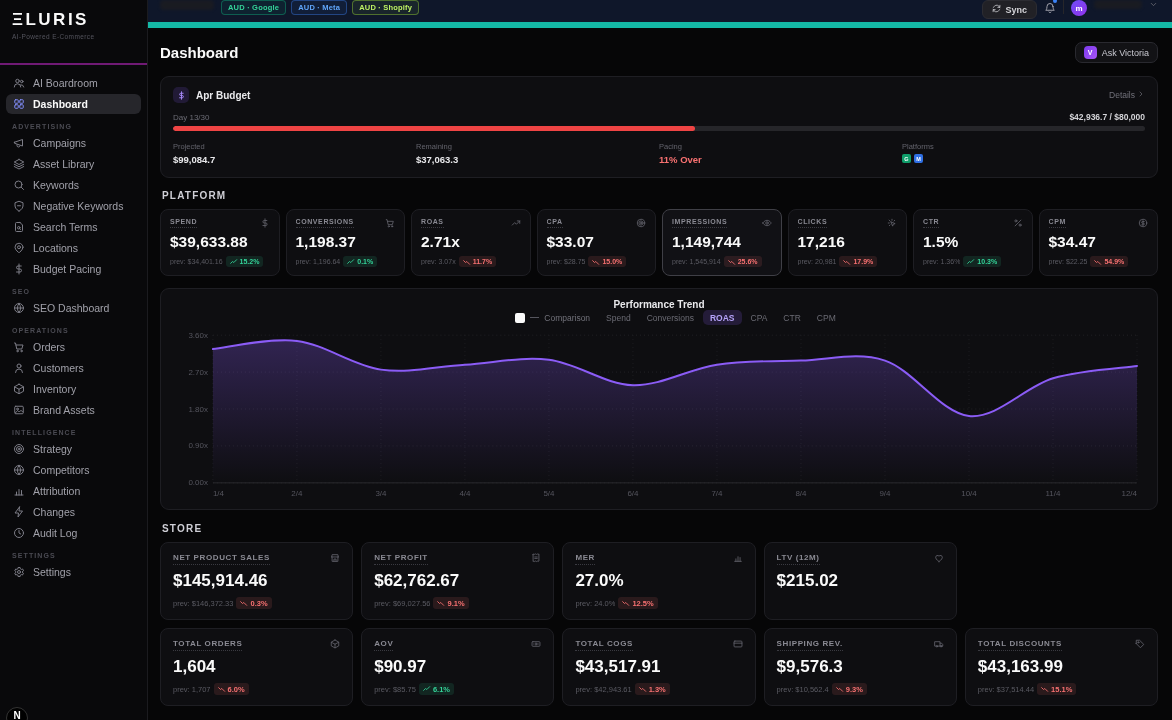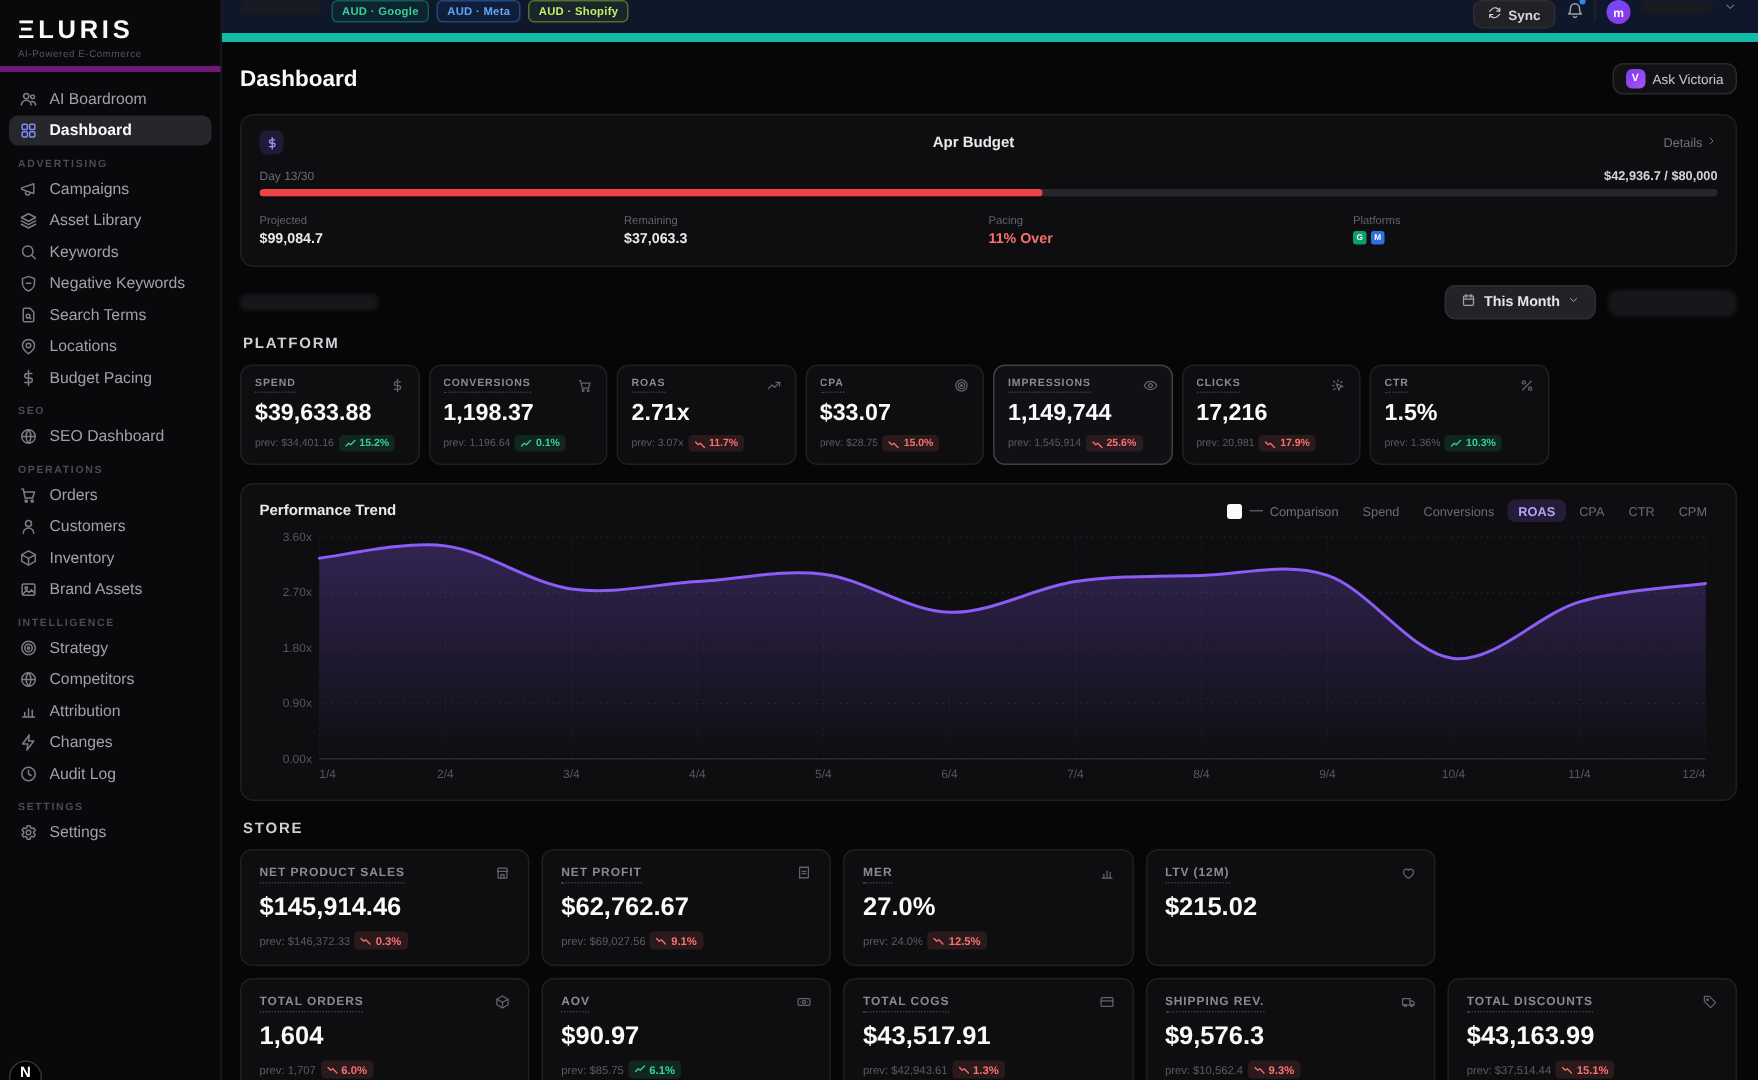--- a/index.html
+++ b/index.html
@@ -4,21 +4,21 @@
 <style>
   * { margin:0; padding:0; box-sizing:border-box; }
   html,body { width:1172px; height:720px; overflow:hidden; }
   body {
     background:#060607; color:#e4e4e7;
     font-family:"Liberation Sans", sans-serif;
     display:flex; position:relative;
   }
   
   .sidebar { width:148px; min-width:148px; background:#09090b; border-right:1px solid #1b1b1f; display:flex; flex-direction:column; }
-  .logo-block { padding:10px 12px 4px; border-bottom:4px solid #701a75; }
+  .logo-block { padding:10px 12px 23px; border-bottom:2px solid #701a75; }
   .logo { font-size:17px; font-weight:bold; letter-spacing:2.5px; color:#fafafa; }
   .tagline { font-size:6.5px; color:#55555e; margin-top:3px; letter-spacing:.4px; }
   .nav { padding:8px 6px; overflow:hidden; }
   .nav-section-label { font-size:7px; font-weight:bold; letter-spacing:1.1px; color:#4b4b53; margin:9px 6px 3px; }
   .nav-item { display:flex; align-items:center; gap:8px; padding:4px 7px; border-radius:6px; color:#a1a1aa; font-size:10.5px; cursor:pointer; margin-bottom:1px; }
   .nav-item svg { color:#7c7c86; flex:none; }
   .nav-item.active { background:#26262b; color:#fafafa; font-weight:bold; }
   .nav-item.active svg { color:#818cf8; }
   
   .main { flex:1; display:flex; flex-direction:column; min-width:0; }
@@ -40,21 +40,21 @@
   .page-head { display:flex; align-items:center; justify-content:space-between; margin-bottom:13px; }
   .page-title { font-size:15px; font-weight:bold; color:#fafafa; }
   .ask-btn { display:flex; align-items:center; gap:5px; background:#121215; border:1px solid #29292f; border-radius:7px; padding:3px 8px; cursor:pointer; font-family:inherit; }
   .ask-av { width:13px; height:13px; border-radius:4px; background:linear-gradient(135deg,#7c3aed,#a855f7); color:#fff; font-size:7px; font-weight:bold; display:flex; align-items:center; justify-content:center; }
   .ask-label { font-size:9px; color:#c8c8d0; }
   .card { background:#0e0e11; border:1px solid #1e1e23; border-radius:9px; }
   
   .budget { padding:10px 12px 12px; margin-bottom:12px; }
   .budget-head { display:flex; align-items:center; gap:7px; }
   .budget-ico { width:16px; height:16px; border-radius:5px; background:rgba(139,92,246,.16); color:#a78bfa; display:flex; align-items:center; justify-content:center; }
-  .budget-title { font-size:10px; font-weight:bold; color:#e9e9ec; flex:1;text-align:center; }
+  .budget-title { font-size:10px; font-weight:bold; color:#e9e9ec; flex:1; }
   .details-link { display:flex; align-items:center; gap:2px; font-size:8.5px; color:#71717a; cursor:pointer; }
   .budget-sub { display:flex; justify-content:space-between; margin:9px 0 4px; align-items:baseline; }
   .budget-day { font-size:8px; color:#6b6b74; }
   .budget-amt { font-size:8.5px; font-weight:bold; color:#d4d4d8; }
   .track { height:5px; border-radius:3px; background:#26262a; overflow:hidden; }
   .fill { height:100%; border-radius:3px; }
   .budget-stats { display:grid; grid-template-columns:repeat(4,1fr); margin-top:11px; }
   .bstat-label { font-size:7.5px; color:#63636c; margin-bottom:3px; }
   .bstat-value { font-size:9.5px; font-weight:bold; color:#e9e9ec; }
   .bstat-value.red { color:#f87171; }
@@ -80,21 +80,21 @@
   .dbadge { display:flex; align-items:center; gap:2px; font-size:7px; font-weight:bold; padding:1.5px 4px; border-radius:3px; flex:none; }
   .dbadge.green { color:#34d399; background:rgba(52,211,153,.12); }
   .dbadge.red   { color:#f87171; background:rgba(248,113,113,.12); }
   .sgrid .mcard { padding:10px 12px; cursor:default; }
   .sgrid .mlabel { font-size:8px; }
   .sgrid .mvalue { font-size:17px; margin:6px 0; }
   .sgrid .mprev { font-size:7.5px; }
   .sgrid .dbadge { font-size:7.5px; }
   
   .chart-card { padding:10px 12px 4px; margin-bottom:13px; }
-  .chart-head { display:flex; align-items:center; justify-content:space-between; margin-bottom:4px; }
+  .chart-head { display:flex; align-items:center; justify-content:flex-start; margin-bottom:4px;flex-direction:column; }
   .chart-title { font-size:10px; font-weight:bold; color:#e9e9ec; }
   .chart-right { display:flex; align-items:center; gap:9px; }
   .cmp { display:flex; align-items:center; gap:5px;padding-left:40px; }
   .cmp-box { width:10px; height:10px; border-radius:2px; background:#fafafa; cursor:pointer; }
   .cmp-dash { width:9px; height:0; border-top:1px solid #55555e; }
   .cmp-label { font-size:8.5px; color:#71717a; }
   .ctabs { display:flex; gap:2px; }
   .ctab { font-size:8.5px; color:#6b6b74; padding:2.5px 7px; border-radius:5px; cursor:pointer; }
   .ctab.active { background:rgba(139,92,246,.18); color:#b5a3f8; font-weight:bold; }
   
@@ -353,36 +353,20 @@
           <div>
             <div class="bstat-label">Platforms</div>
             <div class="chips">
               <span class="chip green">G</span>
               <span class="chip blue">M</span>
             </div>
           </div>
         </div>
     </div>
 
-    <div class="controls">
-      <div class="redacted" style="width:92px;height:11px;"></div>
-      <button class="period-btn">
-          <span id="cal-ico"><svg width="10" height="10" viewBox="0 0 24 24" fill="none" stroke="currentColor" stroke-width="2" stroke-linecap="round" stroke-linejoin="round">
-              <rect x="4" y="5.5" width="16" height="15" rx="2"></rect>
-              <path d="M8 3v5"></path>
-              <path d="M16 3v5"></path>
-              <path d="M4 10.5h16"></path>
-            </svg></span>
-          <span>This Month</span>
-          <span id="period-chev"><svg width="8" height="8" viewBox="0 0 24 24" fill="none" stroke="currentColor" stroke-width="2" stroke-linecap="round" stroke-linejoin="round">
-              <path d="m6 9 6 6 6-6"></path>
-            </svg></span>
-        </button>
-      <div class="redacted" style="width:86px;height:18px;margin-left:8px;border-radius:7px;"></div>
-    </div>
 
     <div class="sec-label">PLATFORM</div>
     <div class="pgrid" id="platform-grid">
         <div class="mcard">
           <div class="mhead">
             <span class="mlabel">SPEND</span>
             <svg width="10" height="10" viewBox="0 0 24 24" fill="none" stroke="currentColor" stroke-width="2" stroke-linecap="round" stroke-linejoin="round">
               <path d="M12 2v20"></path>
               <path d="M16.5 6H10a3 3 0 0 0 0 6h4a3 3 0 0 1 0 6H7"></path>
             </svg>
@@ -509,20 +493,40 @@
             </svg>
           </div>
           <div class="mvalue">1.5%</div>
           <div class="mfoot">
             <span class="mprev">prev: 1.36%</span>
             <span class="dbadge green">
               <svg width="8" height="8" viewBox="0 0 24 24" fill="none" stroke="currentColor" stroke-width="2.6" stroke-linecap="round" stroke-linejoin="round">
                 <path d="m2 16 5.5-5.5 4 3L20 5"></path>
               </svg>
               <span>10.3%</span>
+            </span>
+          </div>
+        </div>
+        <div class="mcard">
+          <div class="mhead">
+            <span class="mlabel">CPM</span>
+            <svg width="10" height="10" viewBox="0 0 24 24" fill="none" stroke="currentColor" stroke-width="2" stroke-linecap="round" stroke-linejoin="round">
+              <circle cx="12" cy="12" r="9"></circle>
+              <path d="M12 6.5v11"></path>
+              <path d="M15 8.5h-4.2a2 2 0 0 0 0 4h2.4a2 2 0 0 1 0 4H9"></path>
+            </svg>
+          </div>
+          <div class="mvalue">$34.47</div>
+          <div class="mfoot">
+            <span class="mprev">prev: $22.25</span>
+            <span class="dbadge red">
+              <svg width="8" height="8" viewBox="0 0 24 24" fill="none" stroke="currentColor" stroke-width="2.6" stroke-linecap="round" stroke-linejoin="round">
+                <path d="m2 8 5.5 5.5 4-3L20 19"></path>
+              </svg>
+              <span>54.9%</span>
             </span>
           </div>
         </div>
       </div>
 
     <div class="card chart-card">
       <div class="chart-head">
         <span class="chart-title">Performance Trend</span>
         <div class="chart-right">
           <span class="cmp">

